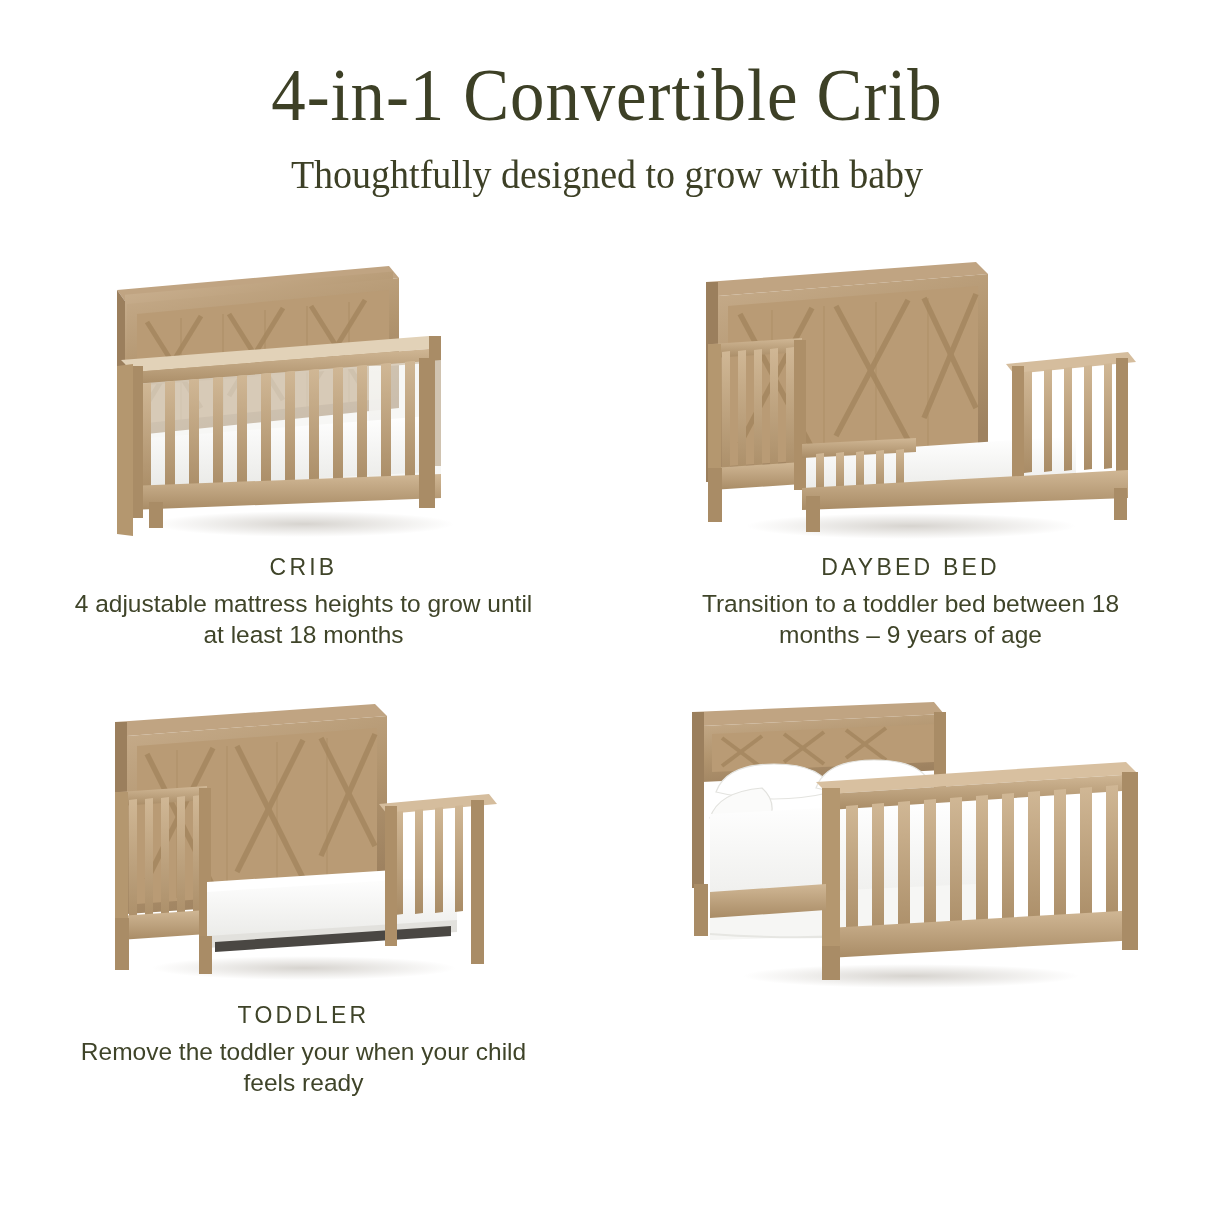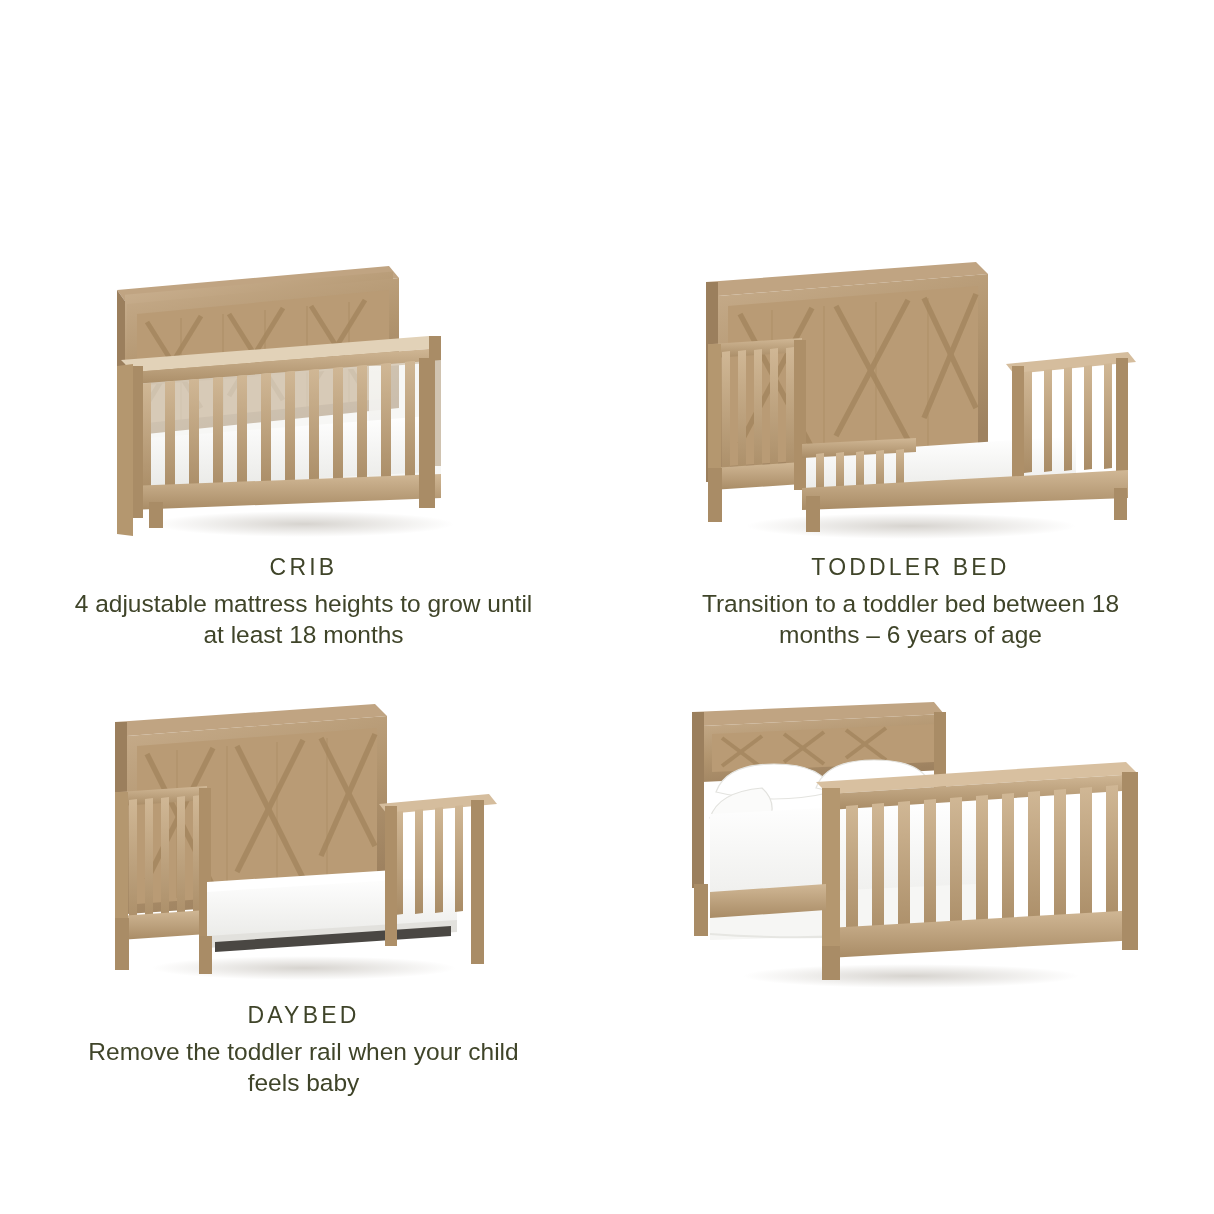--- a/index.html
+++ b/index.html
@@ -101,20 +101,24 @@
     color: #3f4429;
     margin: 4px 0 0 0;
     font-weight: 400;
   }
 </style>
 </head>
 <body>
 
 <div class="page">
 
+  <div class="header">
+    <h1 class="title">4-in-1 Convertible Crib</h1>
+    <p class="subtitle">Thoughtfully designed to grow with baby</p>
+  </div>
 
   <div class="grid">
 
     <div class="cell">
       <svg class="art" viewBox="0 0 430 300">
         <defs>
           <linearGradient id="woodA" x1="0" y1="0" x2="0" y2="1">
             <stop offset="0%" stop-color="#cbb191"></stop>
             <stop offset="50%" stop-color="#b89a74"></stop>
             <stop offset="100%" stop-color="#a08360"></stop>
@@ -297,22 +301,22 @@
         <polygon points="126,240 452,222 452,250 126,262" fill="url(#railG)"></polygon>
 
         <g fill="#a98c66">
           <rect x="32" y="220" width="14" height="54"></rect>
           <rect x="130" y="248" width="14" height="36"></rect>
           <rect x="438" y="240" width="13" height="32"></rect>
         </g>
       </svg>
 
       <div class="caption">
-        <p class="cap-head">TODDLER BED</p>
-        <p class="cap-body">Transition to a toddler bed between 18 months – 6 years of age</p>
+        <p class="cap-head">DAYBED BED</p>
+        <p class="cap-body">Transition to a toddler bed between 18 months – 9 years of age</p>
       </div>
     </div>
 
     <div class="cell">
       <svg class="art" viewBox="0 0 430 300">
         <ellipse cx="215" cy="272" rx="152" ry="12" fill="url(#shadG)"></ellipse>
 
         <g>
           <polygon points="26,26 286,8 298,20 38,40" fill="#c0a482"></polygon>
           <polygon points="38,40 298,20 298,200 38,218" fill="url(#panelG)"></polygon>
@@ -369,22 +373,22 @@
         </g>
 
         <g fill="#a98c66">
           <rect x="26" y="222" width="14" height="52"></rect>
           <rect x="110" y="240" width="13" height="38"></rect>
           <rect x="382" y="236" width="13" height="32"></rect>
         </g>
       </svg>
 
       <div class="caption">
-        <p class="cap-head">DAYBED</p>
-        <p class="cap-body">Remove the toddler rail when your child feels baby</p>
+        <p class="cap-head">TODDLER</p>
+        <p class="cap-body">Remove the toddler your when your child feels ready</p>
       </div>
     </div>
 
     <div class="cell">
       <svg class="art art-wide" viewBox="0 0 470 300">
         <ellipse cx="235" cy="280" rx="168" ry="12" fill="url(#shadG)"></ellipse>
 
         <g>
           <polygon points="16,16 258,6 268,18 26,30" fill="#c0a482"></polygon>
           <polygon points="26,30 268,18 268,74 26,86" fill="url(#panelG)"></polygon>

